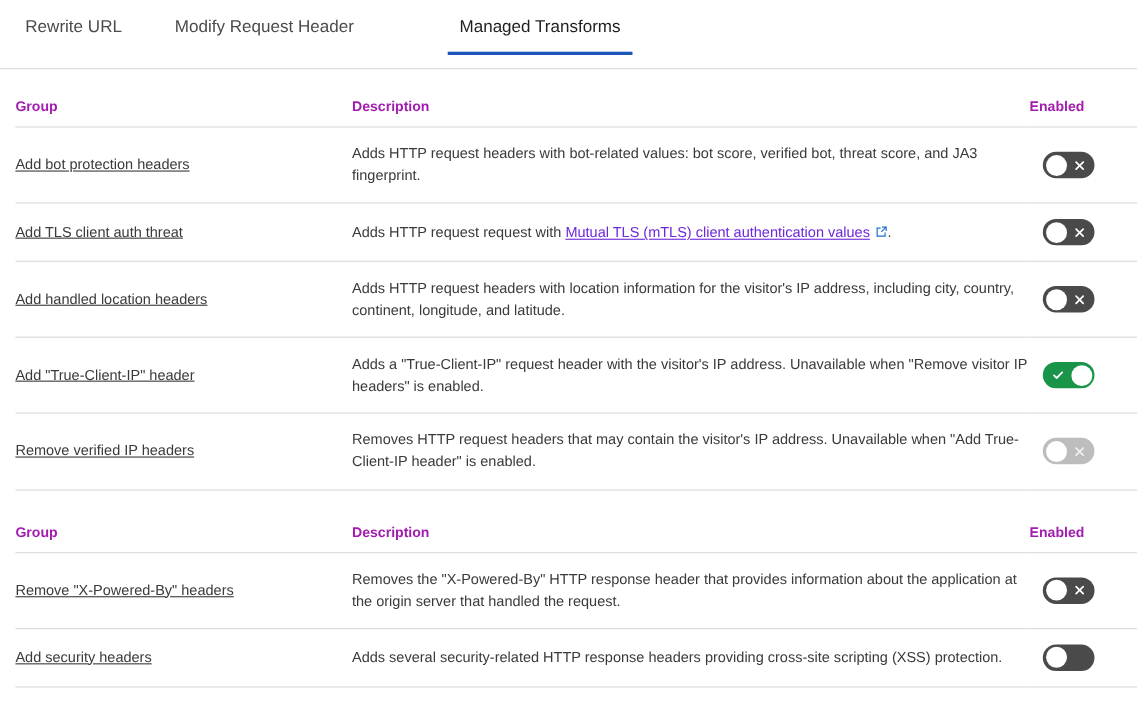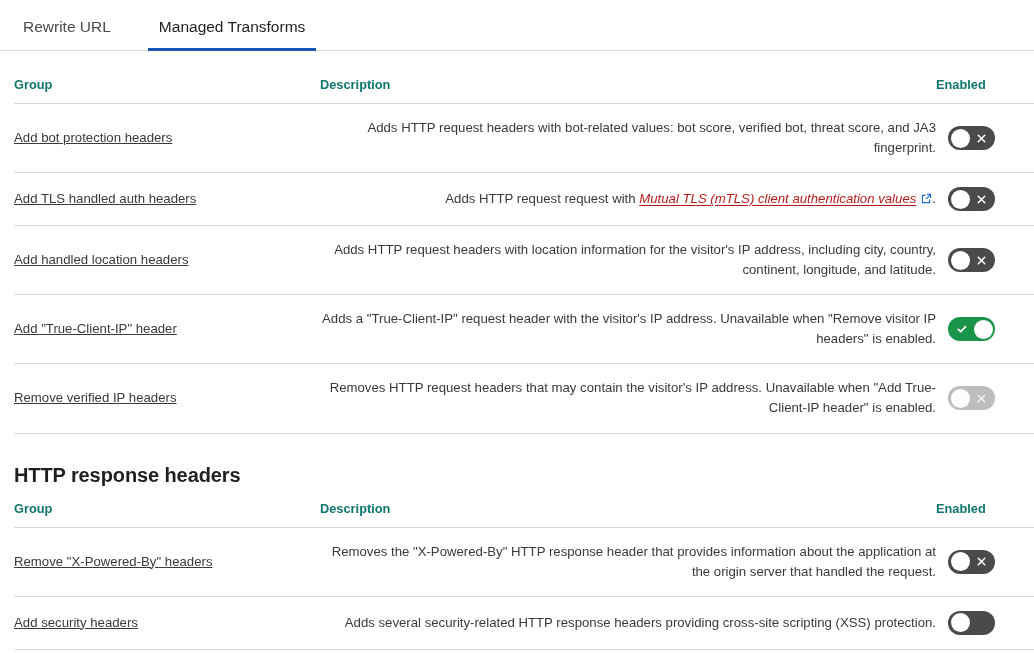--- a/index.html
+++ b/index.html
@@ -10,40 +10,40 @@
     height: 653px;
     background: #ffffff;
     font-family: "Liberation Sans", sans-serif;
     color: #313131;
     overflow: hidden;
   }
 
   
   .tabbar {
     position: relative;
-    height: 51px;
+    height: 63px;
     display: flex;
-    align-items: flex-end;
+    align-items: flex-start;
     padding: 0 0 0 23px;
     border-bottom: 1px solid #d9d9d9;
   }
   .tab {
     position: relative;
     font-size: 15.5px;
     line-height: 1;
     color: #4b4b4b;
     padding: 17px 0 16px 0;
     margin-right: 48px;
     cursor: pointer;
     white-space: nowrap;
     background: none;
     border: none;
     font-family: inherit;
   }
-  .tab:last-child { margin-right: 0; }
+  .tab:last-child { margin-right: 0; margin-left: 48px; }
   .tab.active { color: #1f1f1f; font-weight: 400; }
   .tab.active::after {
     content: "";
     position: absolute;
     left: -11px;
     right: -11px;
     bottom: -1px;
     height: 3px;
     background: #1a56b8;
   }
@@ -85,47 +85,46 @@
   
   table.mt {
     width: 100%;
     border-collapse: collapse;
     table-layout: fixed;
   }
   table.mt th {
     text-align: left;
     font-size: 12.8px;
     font-weight: bold;
-    color: #0f766e;
+    color: #a21caf;
     padding: 0 0 11px 0;
     border-bottom: 1px solid #d9d9d9;
     vertical-align: bottom;
   }
   table.mt td {
     font-size: 13.2px;
     color: #3a3a3a;
     padding: 14px 0 14px 0;
     border-bottom: 1px solid #d9d9d9;
     vertical-align: middle;
     line-height: 1.52;
   }
   col.c-group { width: 306px; }
   col.c-desc  { width: 616px; }
   col.c-en    { width: 112px; }
 
   td.group { padding-right: 18px; text-decoration: underline; }
-  td.desc  { padding-right: 30px; text-align: right; }
+  td.desc  { padding-right: 30px; }
   th.en, td.en { padding-left: 0; }
   th.group { padding-left: 0; }
 
   .desc a.ext {
-    color: #b91c1c;
+    color: #6d28d9;
     text-decoration: underline;
     text-underline-offset: 2px;
-    font-style: italic;
   }
   .ext-ic {
     display: inline-block;
     vertical-align: -1px;
     margin-left: 5px;
   }
 
   
   .toggle {
     position: relative;
@@ -165,20 +164,21 @@
     background: #bdbdbd;
     cursor: default;
   }
   .toggle.disabled .mark { color: #f0f0f0; }
 </style>
 </head>
 <body>
 
 <div class="tabbar">
   <button class="tab">Rewrite URL</button>
+  <button class="tab">Modify Request Header</button>
   <button class="tab active">Managed Transforms</button>
 </div>
 
 <div class="page">
 
   <div class="section">
 
     <table class="mt">
       <colgroup>
           <col class="c-group">
@@ -204,21 +204,21 @@
                 <svg width="11" height="11" viewBox="0 0 12 12" stroke="currentColor" stroke-width="1.7" stroke-linecap="round">
                   <line x1="2.5" y1="2.5" x2="9.5" y2="9.5"></line>
                     <line x1="9.5" y1="2.5" x2="2.5" y2="9.5"></line>
                 </svg>
               </span>
             </button>
           </td>
         </tr>
 
         <tr>
-          <td class="group">Add TLS handled auth headers</td>
+          <td class="group">Add TLS client auth threat</td>
           <td class="desc"><span>Adds HTTP request request with </span><a class="ext" href="#"><span>Mutual TLS (mTLS) client authentication values</span></a><span class="ext-ic"><svg width="11" height="11" viewBox="0 0 14 14" fill="none" stroke="#1c6ed2" stroke-width="1.4">
                   <path d="M11 8.2V12.2H1.8V3H5.8"></path>
                   <path d="M7.6 1.8H12.2V6.4"></path>
                   <line x1="12.2" y1="1.8" x2="6.6" y2="7.4"></line>
                 </svg></span><span>.</span></td>
           <td class="en">
             <button class="toggle">
               <span class="knob"></span>
               <span class="mark">
                 <svg width="11" height="11" viewBox="0 0 12 12" stroke="currentColor" stroke-width="1.7" stroke-linecap="round">
@@ -274,23 +274,20 @@
                 </svg>
               </span>
             </button>
           </td>
         </tr>
       </tbody>
     </table>
   </div>
 
   <div class="section second">
-    <div class="section-head">
-      <span class="section-title">HTTP response headers</span>
-    </div>
 
     <table class="mt">
       <colgroup>
           <col class="c-group">
           <col class="c-desc">
           <col class="c-en">
         </colgroup>
       <thead>
         <tr>
           <th class="group">Group</th>

